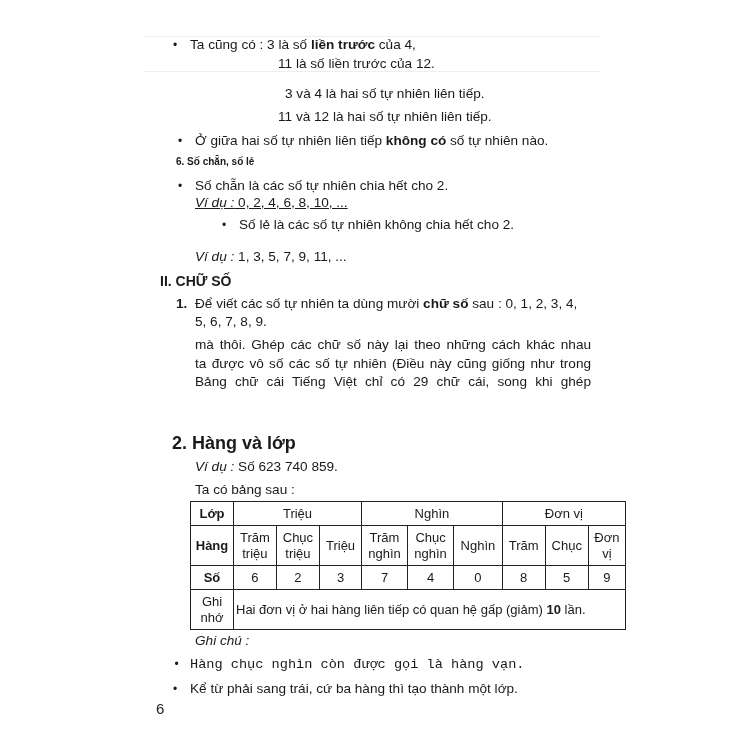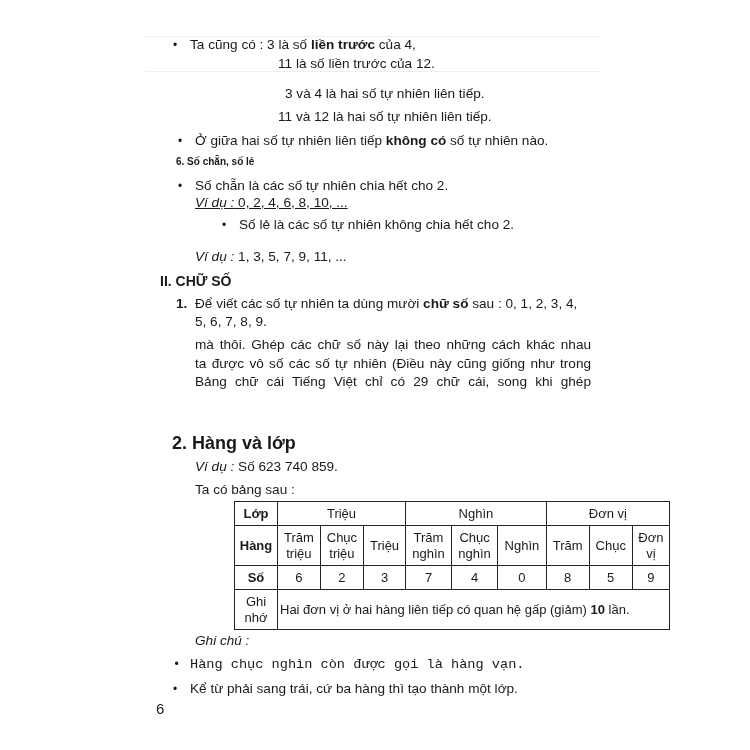--- a/index.html
+++ b/index.html
@@ -5,21 +5,21 @@
   html, body { margin:0; padding:0; }
   body { width:750px; height:750px; background:#ffffff; position:relative; overflow:hidden;
          font-family:"Liberation Sans", sans-serif; color:#1a1a1a; font-size:13.6px; }
   .ln { position:absolute; white-space:nowrap; line-height:18px; }
   .b { font-weight:bold; }
   .i { font-style:italic; }
   .bullet::before { content:"•"; position:absolute; left:-17px; top:0; font-size:12px; }
   .justify { position:absolute; left:195px; width:396px; text-align:justify; line-height:18.5px; }
   .justify span.row { display:block; text-align:justify; text-align-last:justify; }
   .justify span.row.last { text-align-last:left; }
-  table.ht { position:absolute; left:190px; top:501px; width:436px; border-collapse:collapse; font-size:13px;margin-left:44px; }
+  table.ht { position:absolute; left:190px; top:501px; width:436px; border-collapse:collapse; font-size:13px; }
   table.ht td { border:1.5px solid #222; text-align:center; vertical-align:middle; padding:0 2px; line-height:16px; }
   table.ht td.hd { font-weight:bold; }
   .pagenum { position:absolute; left:156px; top:700px; font-size:15px; }
   .ghost { position:absolute; left:145px; top:36px; width:455px; height:34px; border-top:1px solid #eee; border-bottom:1px solid #eee; }
 </style>
 </head>
 <body>
 
 <div class="ghost"></div>
 

